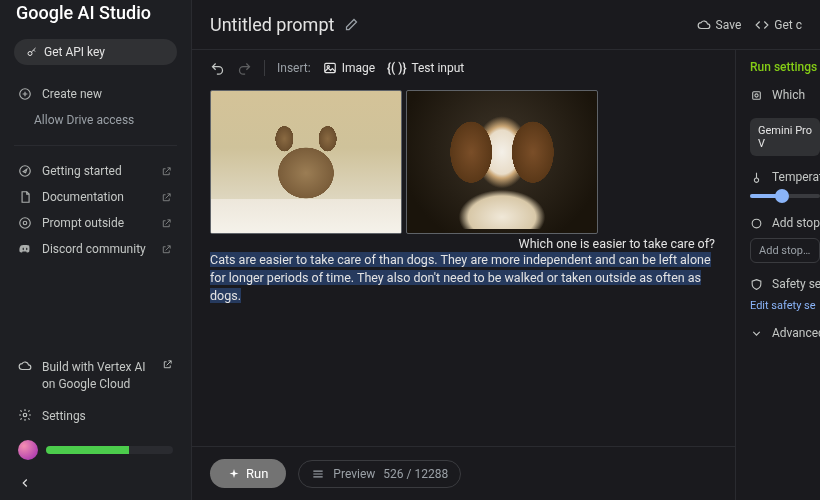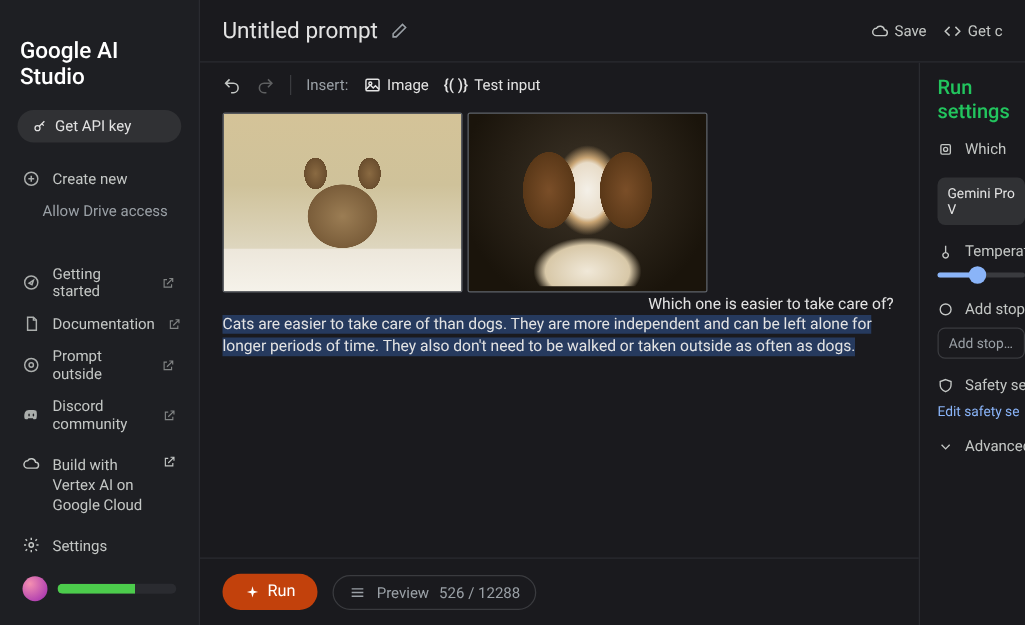--- a/index.html
+++ b/index.html
@@ -1,17 +1,17 @@
 <!DOCTYPE html>
 <html><head>
 <meta charset="utf-8">
 <style>
 *{margin:0;padding:0;box-sizing:border-box;font-family:-apple-system,BlinkMacSystemFont,"Segoe UI",Roboto,sans-serif}
 body{background:#1a1a1e;color:#e3e3e3;width:820px;height:500px;overflow:hidden;display:flex}
-.sidebar{width:160px;background:#1e1f23;border-right:1px solid #2a2b30;display:flex;flex-direction:column;padding:30px 0}
+.sidebar{width:192px;background:#1e1f23;border-right:1px solid #2a2b30;display:flex;flex-direction:column;padding:2px 0}
 .logo{font-size:18px;font-weight:500;color:#fff;padding:0 16px 16px}
 .api-chip{display:inline-flex;align-items:center;gap:6px;background:#303134;border-radius:20px;padding:6px 12px;margin:0 14px 12px;font-size:12px;color:#e3e3e3;cursor:pointer}
 .nav{list-style:none;padding:4px 0}
 .nav li{display:flex;align-items:center;gap:10px;padding:6px 18px;font-size:12px;color:#c4c7c5;cursor:pointer}
 .nav .ico{width:14px;height:14px;display:flex;align-items:center;justify-content:center;opacity:.85}
 .nav .ext{margin-left:auto;opacity:.6}
 .sub{padding-left:34px!important;color:#9aa0a6!important}
 .divider{height:1px;background:#2a2b30;margin:8px 14px}
 .bottom{margin-top:auto;list-style:none}
 .bottom li{display:flex;align-items:start;gap:10px;padding:8px 18px;font-size:12px;color:#c4c7c5;cursor:pointer;line-height:1.35}
@@ -37,24 +37,24 @@
 .img-slot{width:192px;height:144px;border:1px solid #5f6368;border-radius:2px;background:#2a2b30;position:relative;overflow:hidden}
 .cat{background:linear-gradient(180deg,#d4c398 0%,#cfc29a 40%,#e8e4d8 100%)}
 .cat::before{content:"";position:absolute;left:50%;top:28px;transform:translateX(-50%);width:90px;height:90px;background:radial-gradient(ellipse 46px 42px at 50% 60%,#9b7d54 0%,#7a5d3a 60%,transparent 61%),radial-gradient(circle 8px at 36% 46%,#8fa868 0%,#6b7d4a 60%,transparent 61%),radial-gradient(circle 8px at 64% 46%,#8fa868 0%,#6b7d4a 60%,transparent 61%),radial-gradient(ellipse 10px 14px at 26% 22%,#8a6a42 0%,#6a4e2e 90%,transparent 91%),radial-gradient(ellipse 10px 14px at 74% 22%,#8a6a42 0%,#6a4e2e 90%,transparent 91%)}
 .cat::after{content:"";position:absolute;left:0;right:0;bottom:0;height:34px;background:linear-gradient(180deg,#ede7db,#f5f2ea)}
 .dog{background:radial-gradient(circle at 50% 40%,#3d3428 0%,#1a140b 80%)}
 .dog::before{content:"";position:absolute;left:50%;top:18px;transform:translateX(-50%);width:110px;height:120px;background:radial-gradient(ellipse 26px 38px at 22% 36%,#7a4e28 0%,#5a3818 80%,transparent 81%),radial-gradient(ellipse 26px 38px at 78% 36%,#7a4e28 0%,#5a3818 80%,transparent 81%),radial-gradient(ellipse 30px 40px at 50% 36%,#f4f0e8 0%,#e8dcc8 55%,#c9a574 65%,transparent 90%),radial-gradient(circle 6px at 38% 30%,#2a1a0a 0%,transparent 70%),radial-gradient(circle 6px at 62% 30%,#2a1a0a 0%,transparent 70%),radial-gradient(ellipse 8px 6px at 50% 50%,#2a1a0a 0%,transparent 70%),radial-gradient(ellipse 48px 30px at 50% 90%,#f0e8d8 0%,#d8c8a8 70%,transparent 90%)}
 .prompt-text{font-size:12.5px;color:#e3e3e3;text-align:right;padding-right:2px}
 .response-text{font-size:12.5px;color:#e3e3e3;line-height:1.45}
 .response-text span{background:#263a5e}
 .runbar{display:flex;align-items:center;gap:12px;padding:12px 18px;border-top:1px solid #2a2b30}
-.run-btn{display:flex;align-items:center;gap:6px;background:#c2410c;color:#fff;border:none;border-radius:18px;padding:7px 18px;font-size:13px;cursor:pointer}
+.run-btn{display:flex;align-items:center;gap:6px;background:#737373;color:#fff;border:none;border-radius:18px;padding:7px 18px;font-size:13px;cursor:pointer}
 .preview-chip{display:flex;align-items:center;gap:8px;border:1px solid #3a3b3f;border-radius:18px;padding:6px 12px;font-size:12px;color:#9aa0a6;cursor:pointer}
 .settings{width:85px;border-left:1px solid #2a2b30;padding:10px 0 10px 14px;overflow:hidden;font-size:12px}
-.settings h4{font-size:16px;font-weight:500;color:#22c55e;margin-bottom:14px}
+.settings h4{font-size:12px;font-weight:500;color:#84cc16;margin-bottom:14px}
 .srow{display:flex;align-items:center;gap:8px;margin-bottom:8px;color:#c4c7c5;white-space:nowrap}
 .srow .ico{width:14px;flex-shrink:0}
 .model-chip{background:#303134;border-radius:6px;padding:6px 8px;font-size:11px;margin:16px 0 14px;color:#e3e3e3}
 .slider{position:relative;height:4px;background:#3a3b3f;border-radius:2px;margin:10px 0 18px}
 .slider .fill{position:absolute;left:0;top:0;bottom:0;width:45%;background:#8ab4f8;border-radius:2px}
 .slider .thumb{position:absolute;left:45%;top:50%;transform:translate(-50%,-50%);width:14px;height:14px;background:#8ab4f8;border-radius:50%}
 .addchip{border:1px solid #3a3b3f;border-radius:6px;padding:5px 8px;font-size:11px;color:#9aa0a6;margin:4px 0 14px}
 .link{color:#8ab4f8;font-size:11px;margin:2px 0 14px;cursor:pointer}
 svg{display:block}
 </style>

